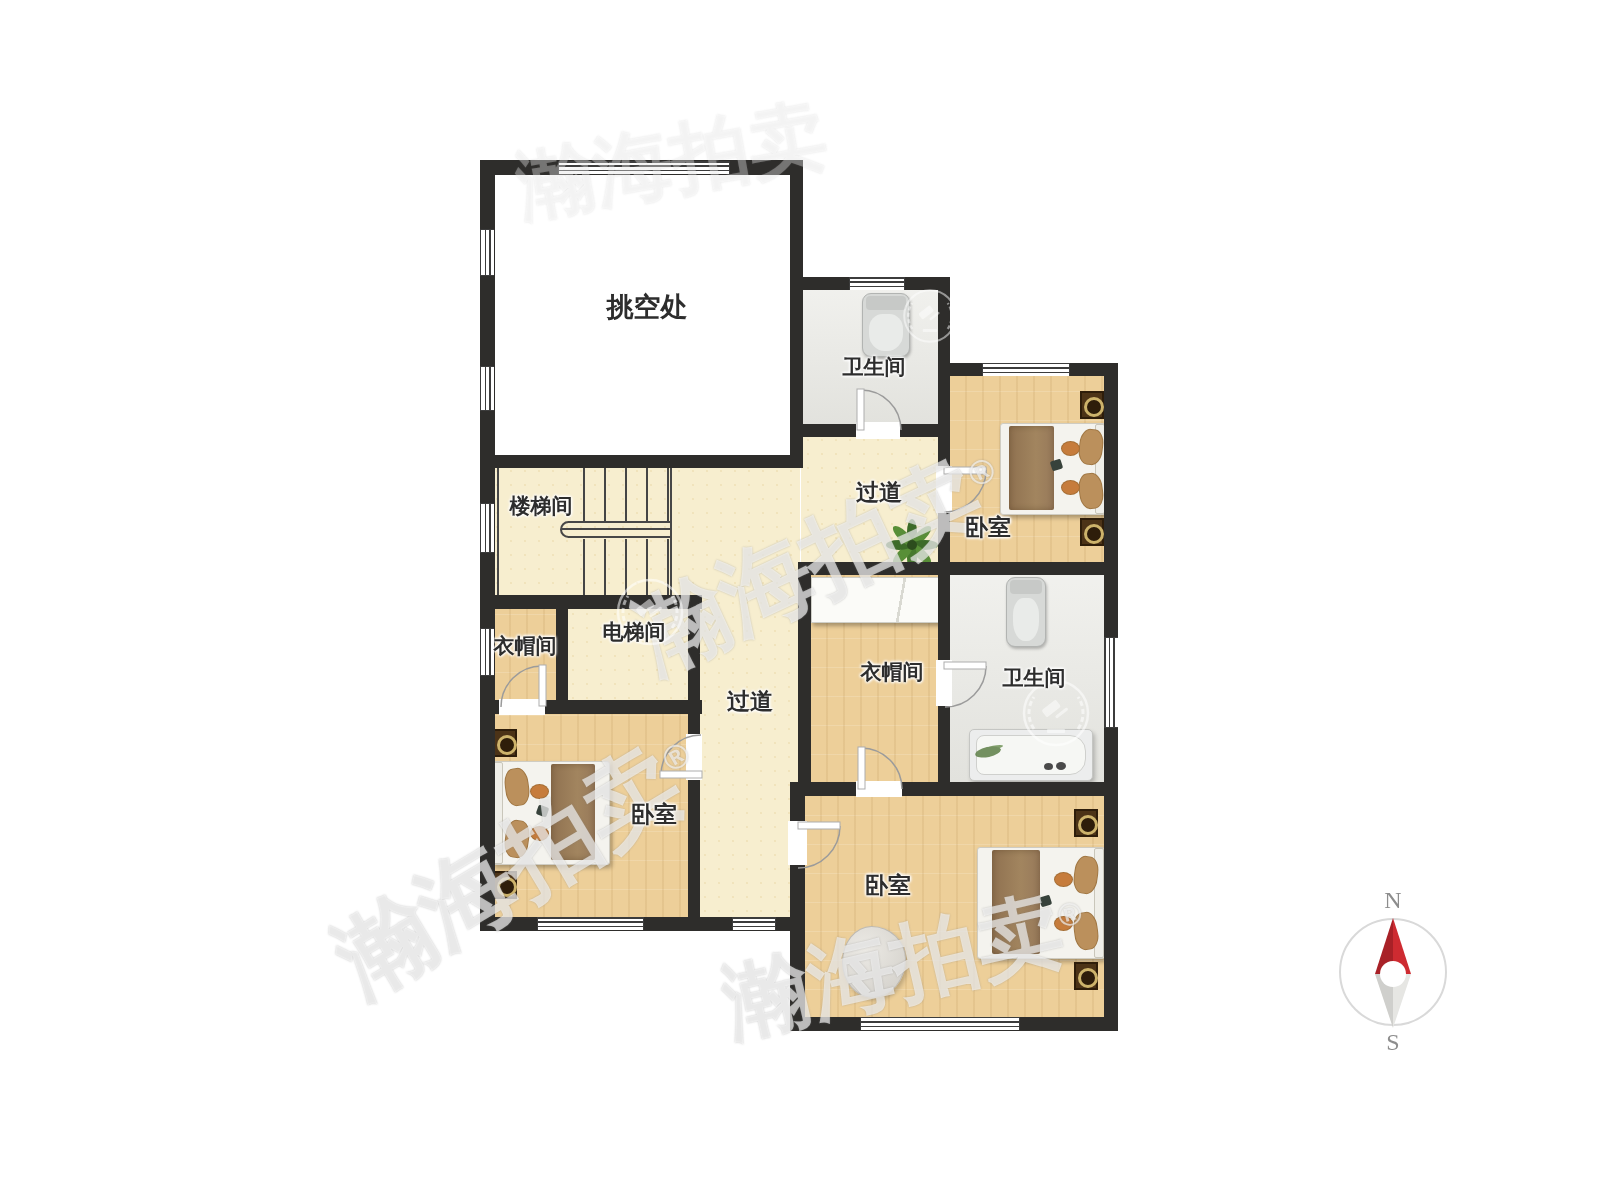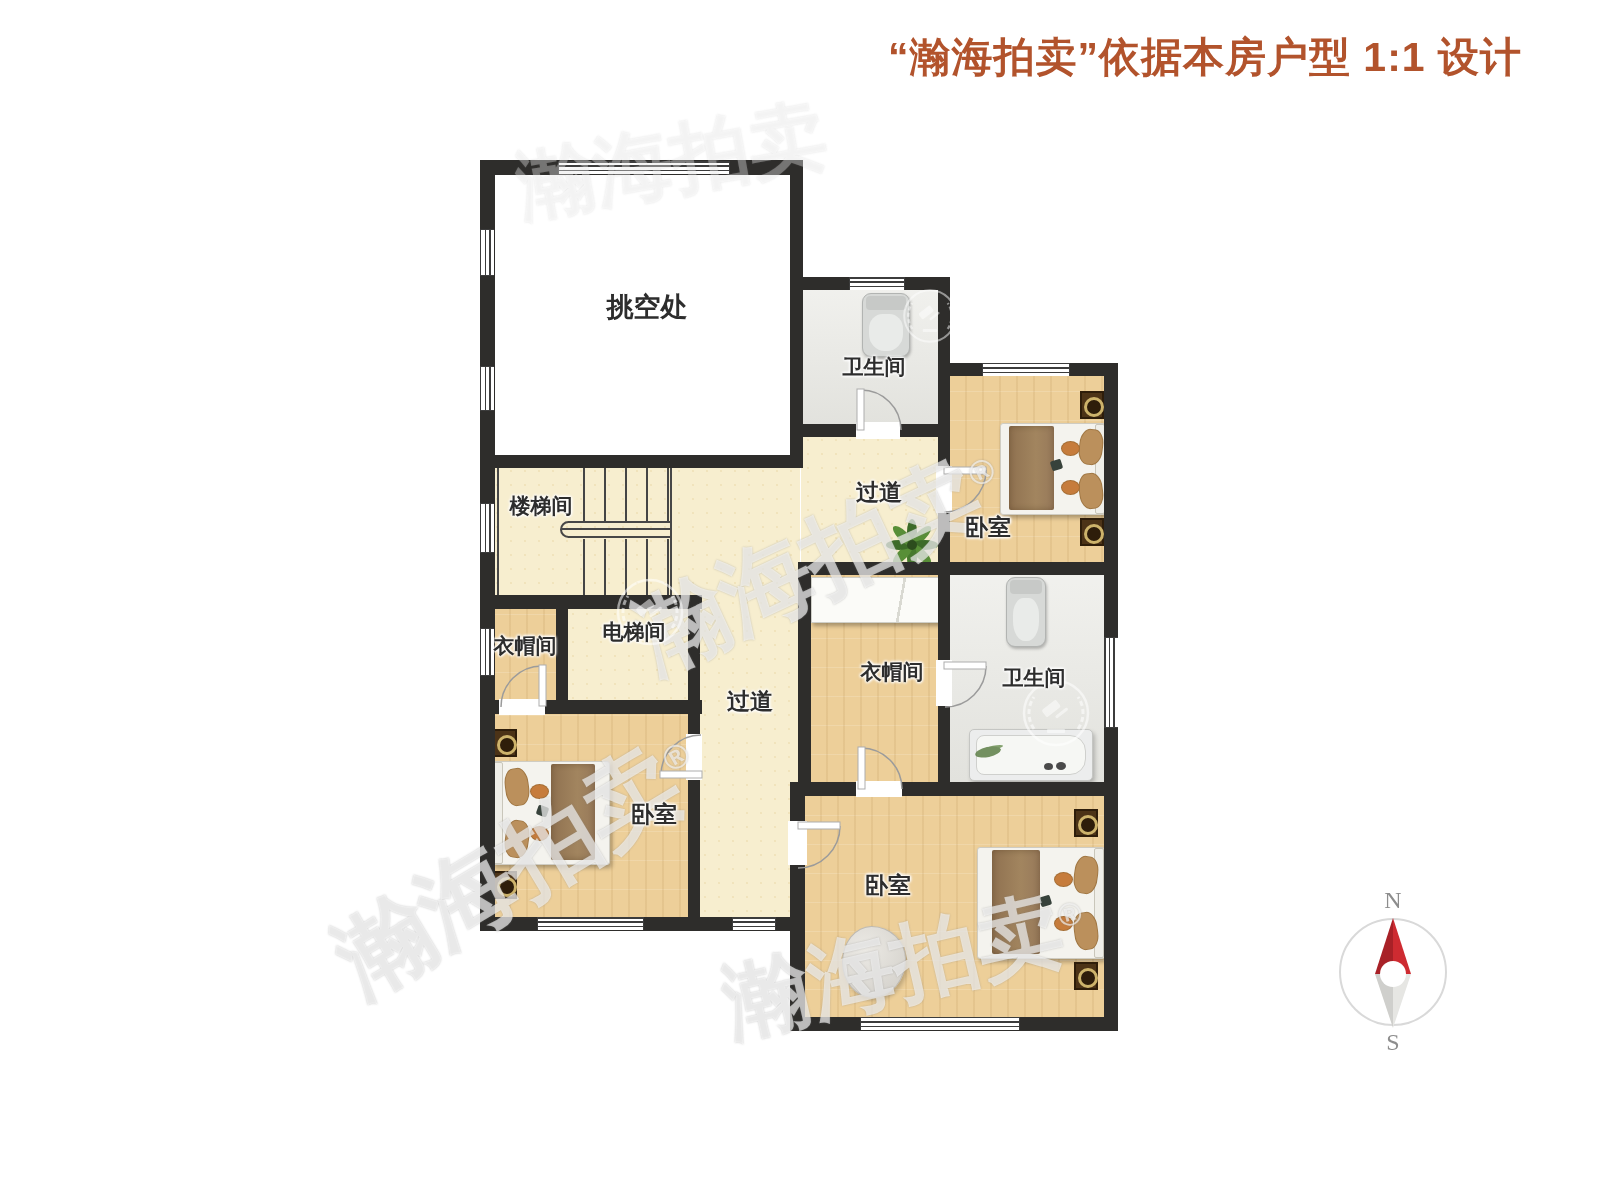--- a/index.html
+++ b/index.html
@@ -69,21 +69,20 @@
   .wm-text{position:absolute;font-weight:700;color:rgba(255,255,255,.62);white-space:nowrap;
        text-shadow:0 0 2px rgba(125,125,125,.45);pointer-events:none;}
   .wm-logo{position:absolute;pointer-events:none;}
   svg.overlay{position:absolute;left:0;top:0;pointer-events:none;}
 </style>
 </head>
 <body>
 
 <div id="page">
 
-  <div class="title">“瀚海拍卖”依据本房户型 1:1 设计</div>
 
   <div class="floor-void" style="left:490px;top:168px;width:310px;height:292px;"></div>
   <div class="floor-bath" style="left:801px;top:288px;width:139px;height:139px;"></div>
   <div class="floor-wood" style="left:948px;top:374px;width:158px;height:192px;"></div>
   <div class="floor-corr" style="left:490px;top:464px;width:310px;height:134px;"></div>
   <div class="floor-corr" style="left:801px;top:433px;width:139px;height:133px;"></div>
   <div class="floor-corr" style="left:698px;top:596px;width:100px;height:323px;"></div>
   <div class="floor-corr" style="left:566px;top:607px;width:124px;height:95px;"></div>
   <div class="floor-wood" style="left:492px;top:607px;width:66px;height:95px;"></div>
   <div class="floor-wood" style="left:809px;top:573px;width:131px;height:211px;"></div>

